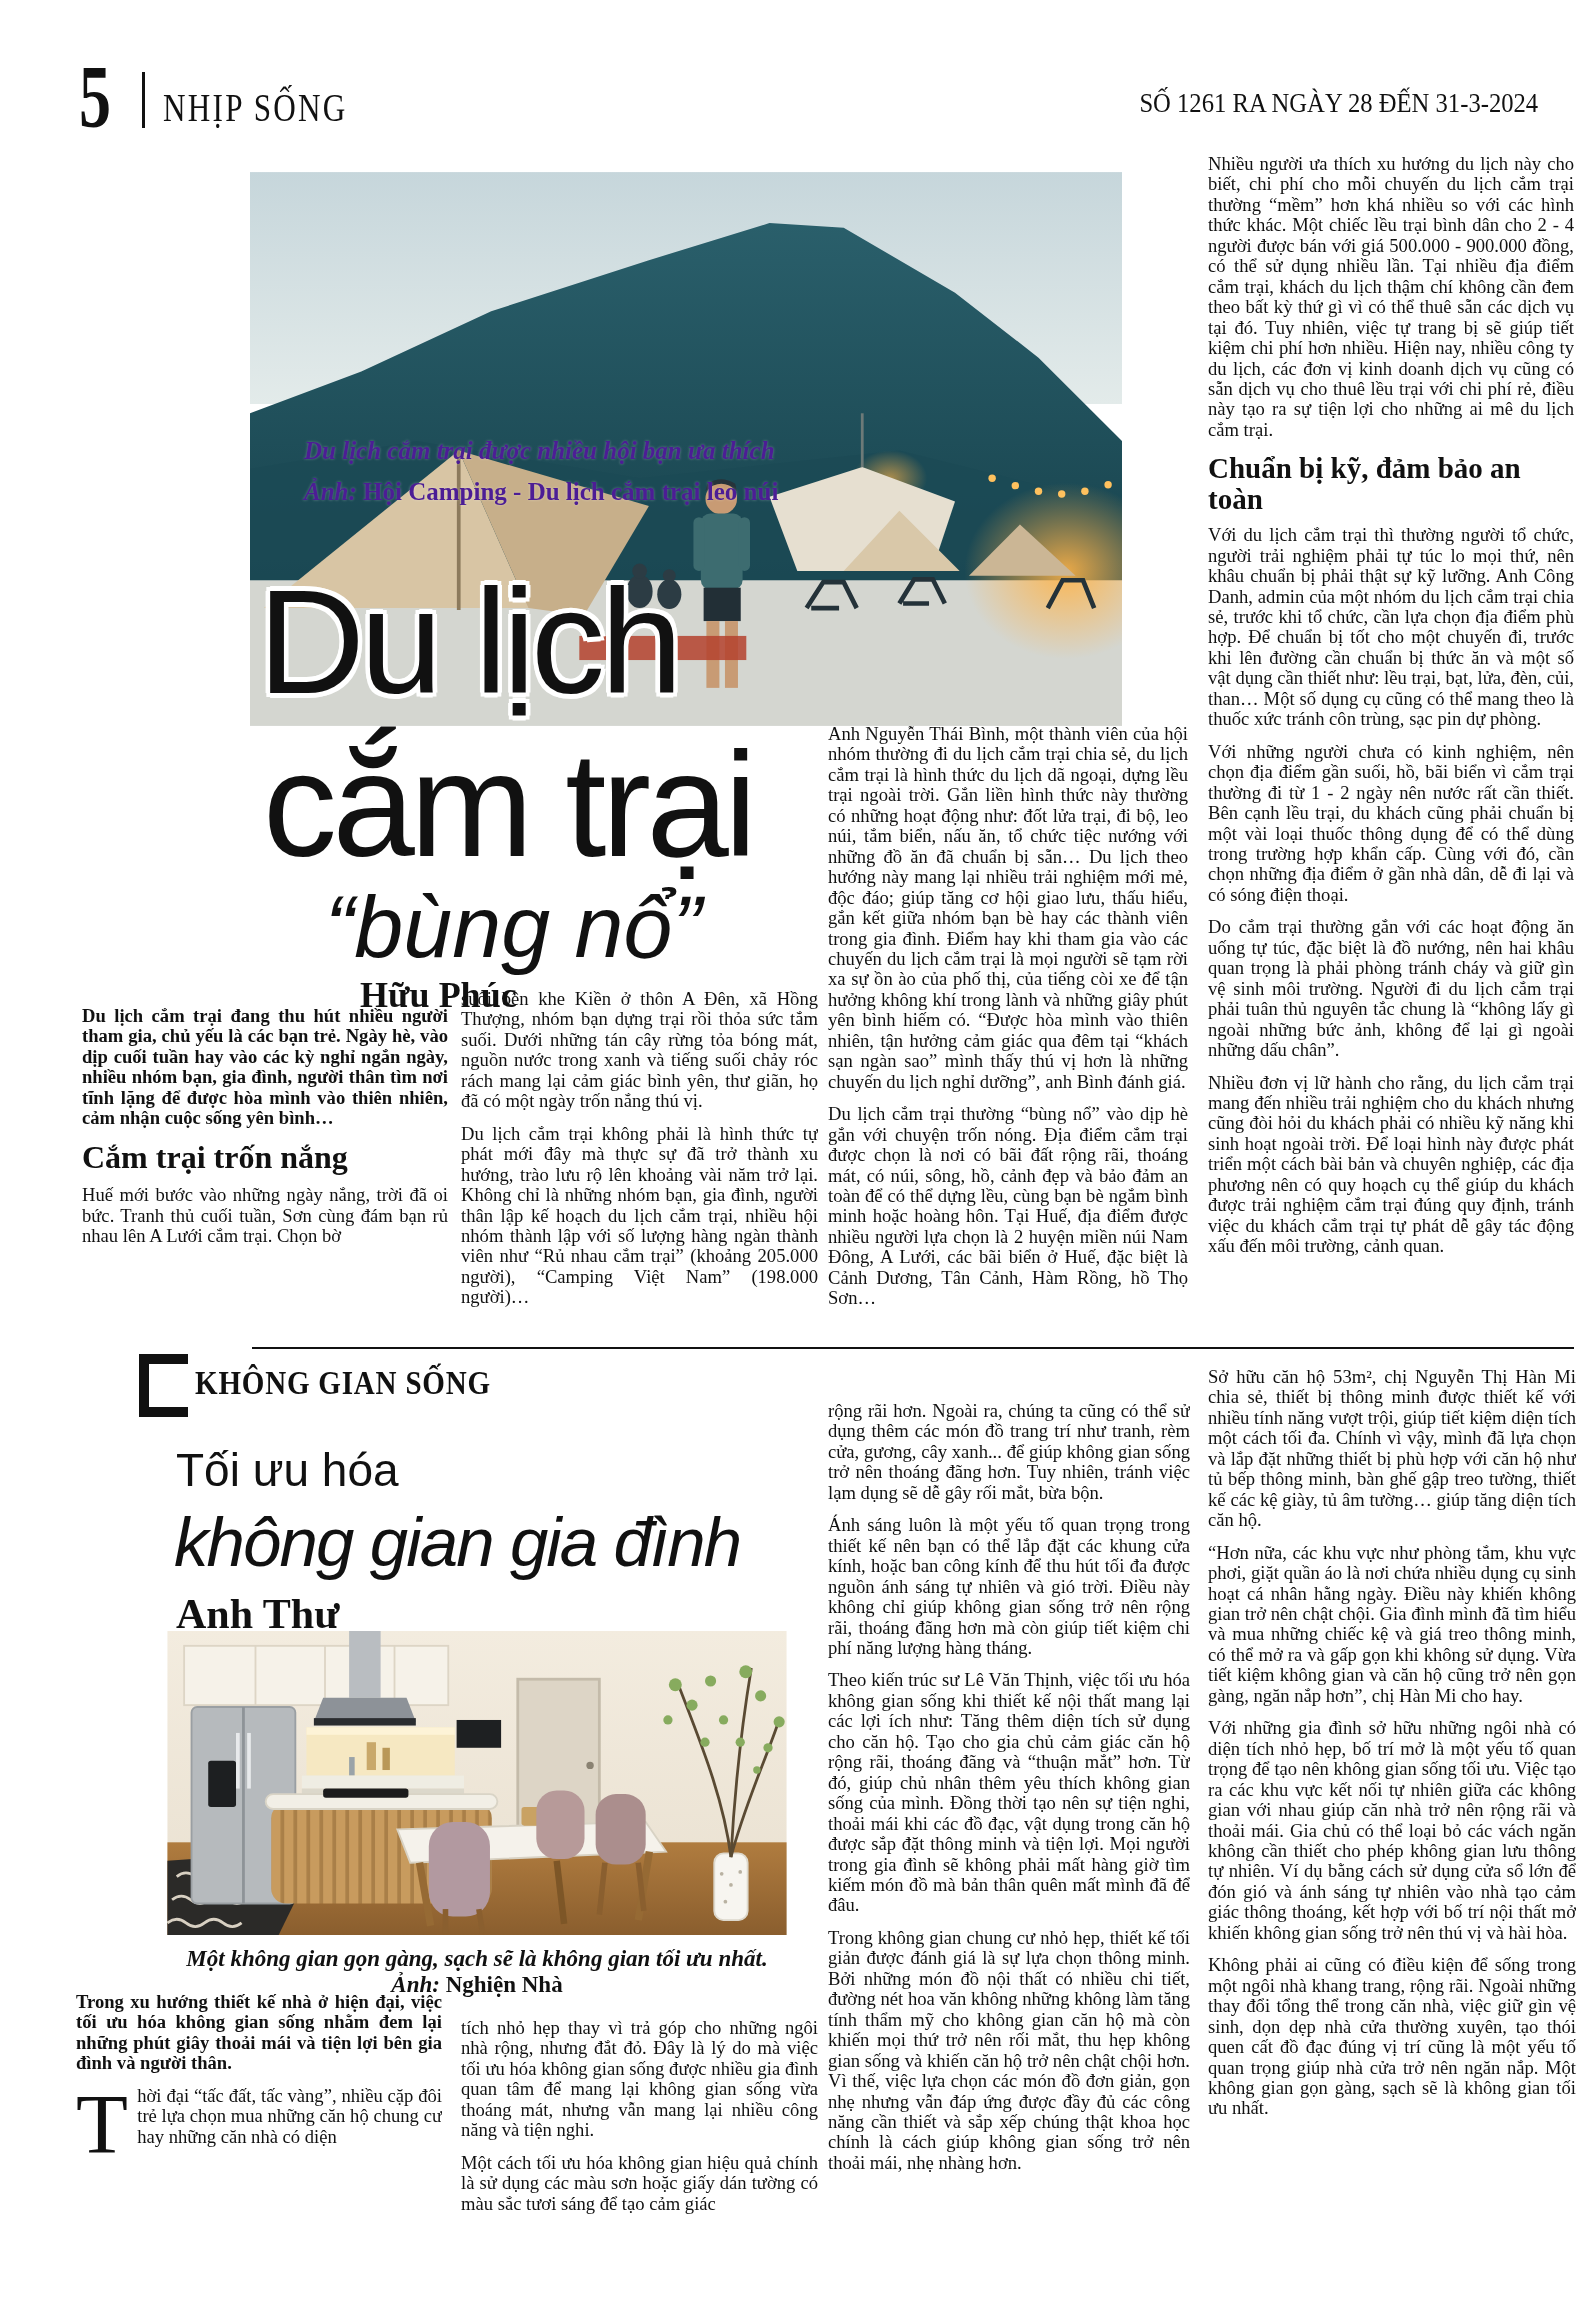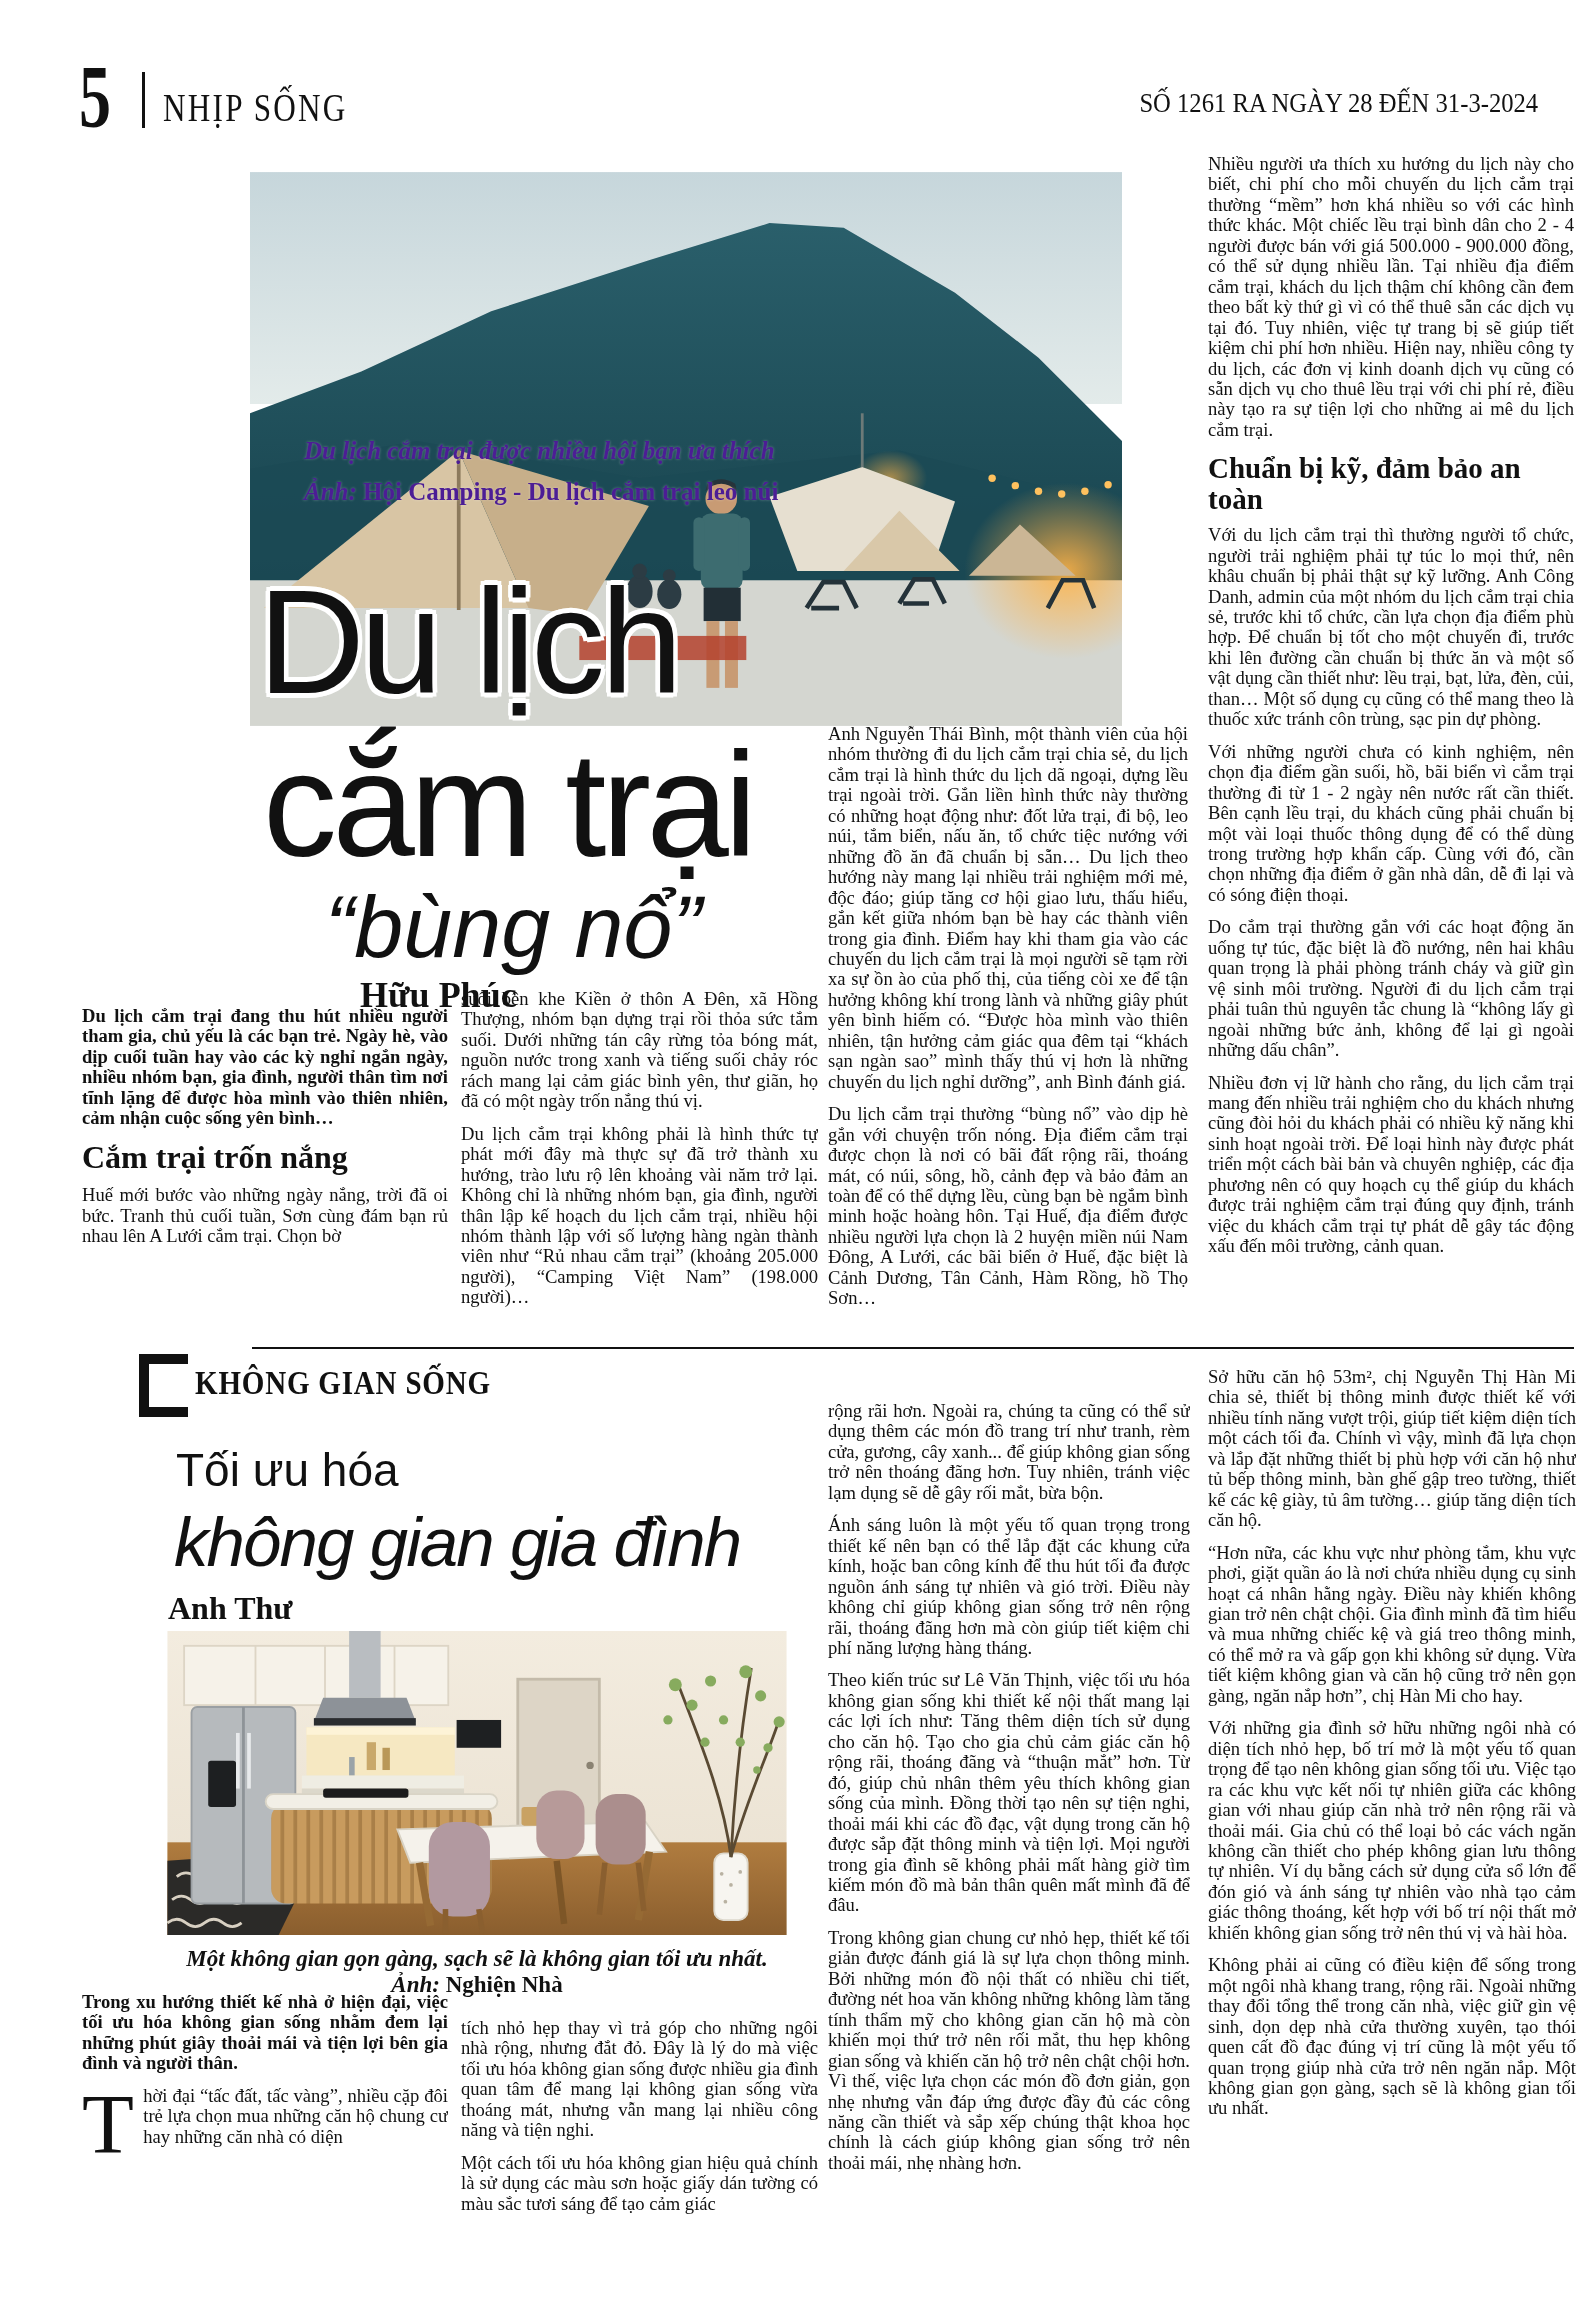--- a/index.html
+++ b/index.html
@@ -162,21 +162,21 @@
     <p>Do cắm trại thường gắn với các hoạt động ăn uống tự túc, đặc biệt là đồ nướng, nên hai khâu quan trọng là phải phòng tránh cháy và giữ gìn vệ sinh môi trường. Người đi du lịch cắm trại phải tuân thủ nguyên tắc chung là “không lấy gì ngoài những bức ảnh, không để lại gì ngoài những dấu chân”.</p>
     <p>Nhiều đơn vị lữ hành cho rằng, du lịch cắm trại mang đến nhiều trải nghiệm cho du khách nhưng cũng đòi hỏi du khách phải có nhiều kỹ năng khi sinh hoạt ngoài trời. Để loại hình này được phát triển một cách bài bản và chuyên nghiệp, các địa phương nên có quy hoạch cụ thể giúp du khách được trải nghiệm cắm trại đúng quy định, tránh việc du khách cắm trại tự phát dễ gây tác động xấu đến môi trường, cảnh quan.</p>
   </div>
 
   <div class="abs rule" style="left:252px;top:1347px;width:1322px;"></div>
   <div class="abs bracket" style="left:139px;top:1354px;"></div>
   <div class="abs liv-label" style="left:195px;top:1365px;">KHÔNG GIAN SỐNG</div>
 
   <div class="abs t2a" style="left:176px;top:1447px;">Tối ưu hóa</div>
   <div class="abs t2b" style="left:174px;top:1508px;">không gian gia đình</div>
-  <div class="abs byline" style="left:168px;top:1590px;font-size:32px;font-family:Liberation Serif, serif;">Anh Thư</div>
+  <div class="abs byline" style="left:176px;top:1590px;font-size:42px;font-family:Liberation Serif, serif;">Anh Thư</div>
 
   <div class="abs photo2">
     <svg width="620" height="304" viewBox="0 0 668 328">
       <defs>
         <linearGradient id="wall" x1="0" y1="0" x2="0" y2="1">
           <stop offset="0" stop-color="#f3ecdf"></stop>
             <stop offset="1" stop-color="#e9e0d0"></stop>
         </linearGradient>
         <linearGradient id="floor" x1="0" y1="0" x2="0" y2="1">
           <stop offset="0" stop-color="#b07c3f"></stop>
@@ -281,21 +281,21 @@
       </g>
     </svg>
   </div>
 
   <div class="abs cap2">
     <span class="c-it">Một không gian gọn gàng, sạch sẽ là không gian tối ưu nhất.</span>
     <span class="c-it">Ảnh:</span>
     <span class="c-b">Nghiện Nhà</span>
   </div>
 
-  <div class="col" style="left:82px;top:1992px;width:366px;height:278px;">
+  <div class="col" style="left:76px;top:1992px;width:366px;height:278px;">
     <p class="lead">Trong xu hướng thiết kế nhà ở hiện đại, việc tối ưu hóa không gian sống nhằm đem lại những phút giây thoải mái và tiện lợi bên gia đình và người thân.</p>
     <p>
       <span class="dropcap">T</span><span>hời đại “tấc đất, tấc vàng”, nhiều cặp đôi trẻ lựa chọn mua những căn hộ chung cư hay những căn nhà có diện</span>
     </p>
   </div>
 
   <div class="col" style="left:461px;top:2018px;width:357px;height:252px;">
     <p>tích nhỏ hẹp thay vì trả góp cho những ngôi nhà rộng, nhưng đắt đỏ. Đây là lý do mà việc tối ưu hóa không gian sống được nhiều gia đình quan tâm để mang lại không gian sống vừa thoáng mát, nhưng vẫn mang lại nhiều công năng và tiện nghi.</p>
     <p>Một cách tối ưu hóa không gian hiệu quả chính là sử dụng các màu sơn hoặc giấy dán tường có màu sắc tươi sáng để tạo cảm giác</p>
   </div>

